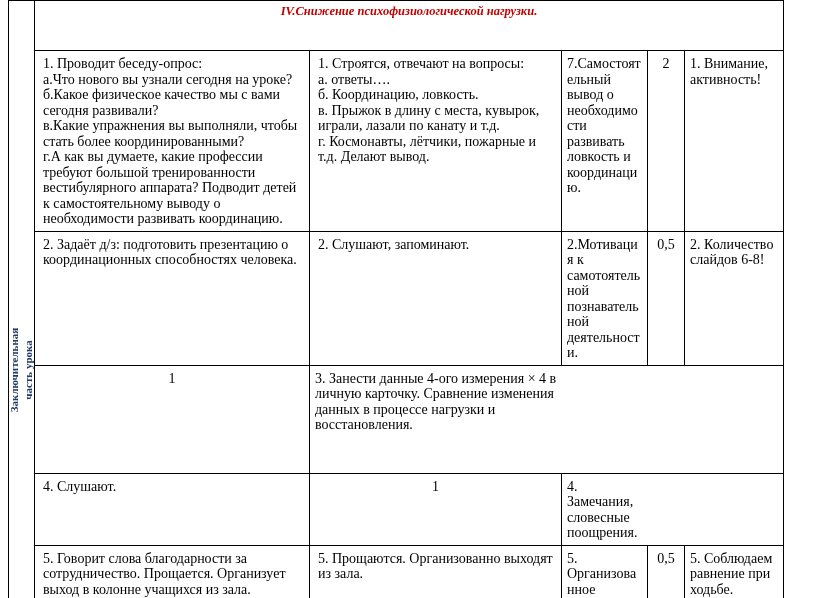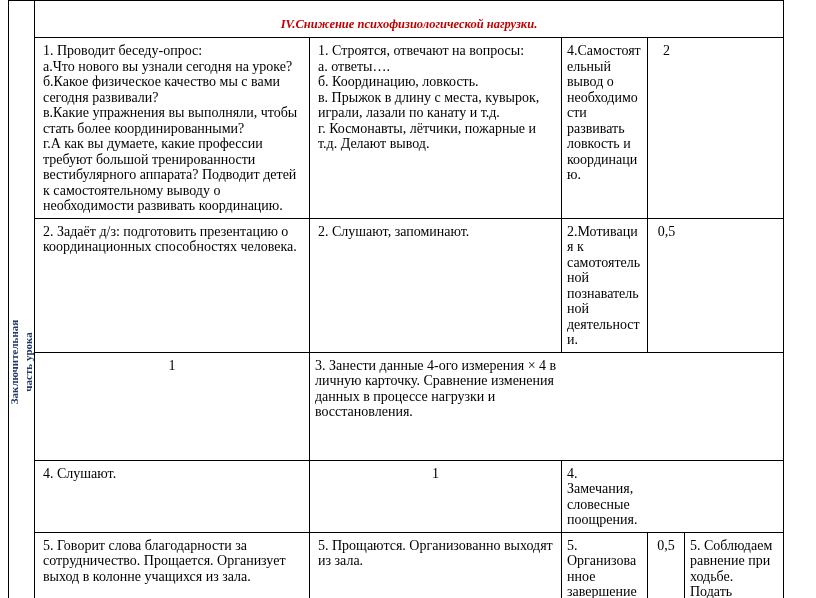--- a/index.html
+++ b/index.html
@@ -14,23 +14,23 @@
     flex:0 0 26px;border-right:1px solid #000;position:relative;box-sizing:border-box;
   }
   .side-label{
     position:absolute;top:57%;left:50%;
     transform:translate(-50%,-50%) rotate(-90deg);
     font-weight:bold;font-size:11px;line-height:1.25;
     white-space:pre-line;text-align:center;width:max-content;
   }
   .main-cols{flex:1;display:flex;flex-direction:column;min-width:0;}
   .header-row{
-    height:37px;border-bottom:1px solid #000;box-sizing:border-box;
+    height:50px;border-bottom:1px solid #000;box-sizing:border-box;
     display:flex;justify-content:center;align-items:flex-start;
-    padding-top:16px;
+    padding-top:3px;
   }
   .header-text{
     font-weight:bold;font-style:italic;font-size:12.5px;text-align:center;
   }
   .body-row{
     display:grid;
     grid-template-columns:275px 252px 86px 37px 1fr;
     border-bottom:1px solid #000;box-sizing:border-box;
   }
   .body-row:last-child{border-bottom:none;}
@@ -72,29 +72,31 @@
         <div class="cell cell-teacher">1. Проводит беседу-опрос:
 а.Что нового вы узнали сегодня на уроке?
 б.Какое физическое качество мы с вами сегодня развивали?
 в.Какие упражнения вы выполняли, чтобы стать более координированными?
 г.А как вы думаете, какие профессии требуют большой тренированности вестибулярного аппарата? Подводит детей к самостоятельному выводу о необходимости развивать координацию.</div>
         <div class="cell cell-students">1. Строятся, отвечают на вопросы:
 а. ответы….
 б. Координацию, ловкость.
 в. Прыжок в длину с места, кувырок, играли, лазали по канату и т.д.
 г. Космонавты, лётчики, пожарные и т.д. Делают вывод.</div>
-        <div class="cell cell-result">4.Самостоятельный вывод о необходимости развивать ловкость и координацию.</div>
+        <div class="cell cell-result">7.Самостоятельный вывод о необходимости развивать ловкость и координацию.</div>
         <div class="cell cell-time">2</div>
+        <div class="cell cell-notes">1. Внимание, активность!</div>
       </div>
 
       <div class="body-row row-2">
         <div class="cell cell-teacher">2. Задаёт д/з: подготовить презентацию о координационных способностях человека.</div>
         <div class="cell cell-students">2. Слушают, запоминают.</div>
         <div class="cell cell-result">2.Мотивация к  самотоятельной познавательной деятельности.</div>
         <div class="cell cell-time">0,5</div>
+        <div class="cell cell-notes">2. Количество слайдов 6-8!</div>
       </div>
 
       <div class="body-row row-3">
         <div class="cell cell-time">1</div>
         <div class="cell cell-notes">3. Занести данные 4-ого измерения × 4 в личную карточку. Сравнение изменения данных в процессе нагрузки и восстановления.</div>
       </div>
 
       <div class="body-row row-4">
         <div class="cell cell-students">4. Слушают.</div>
         <div class="cell cell-time">1</div>

